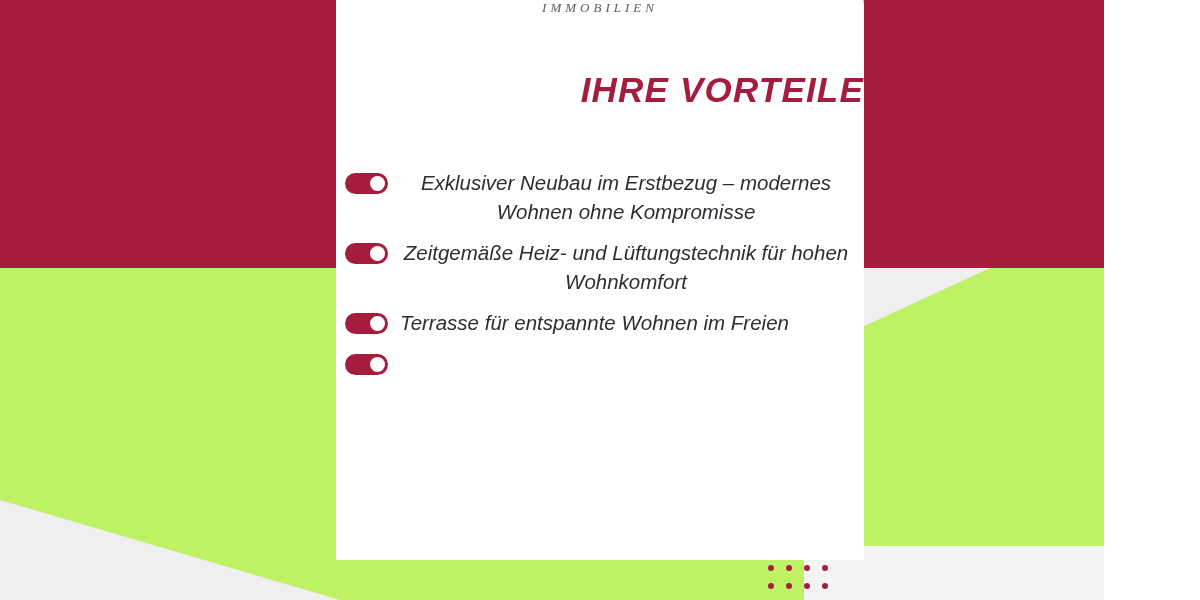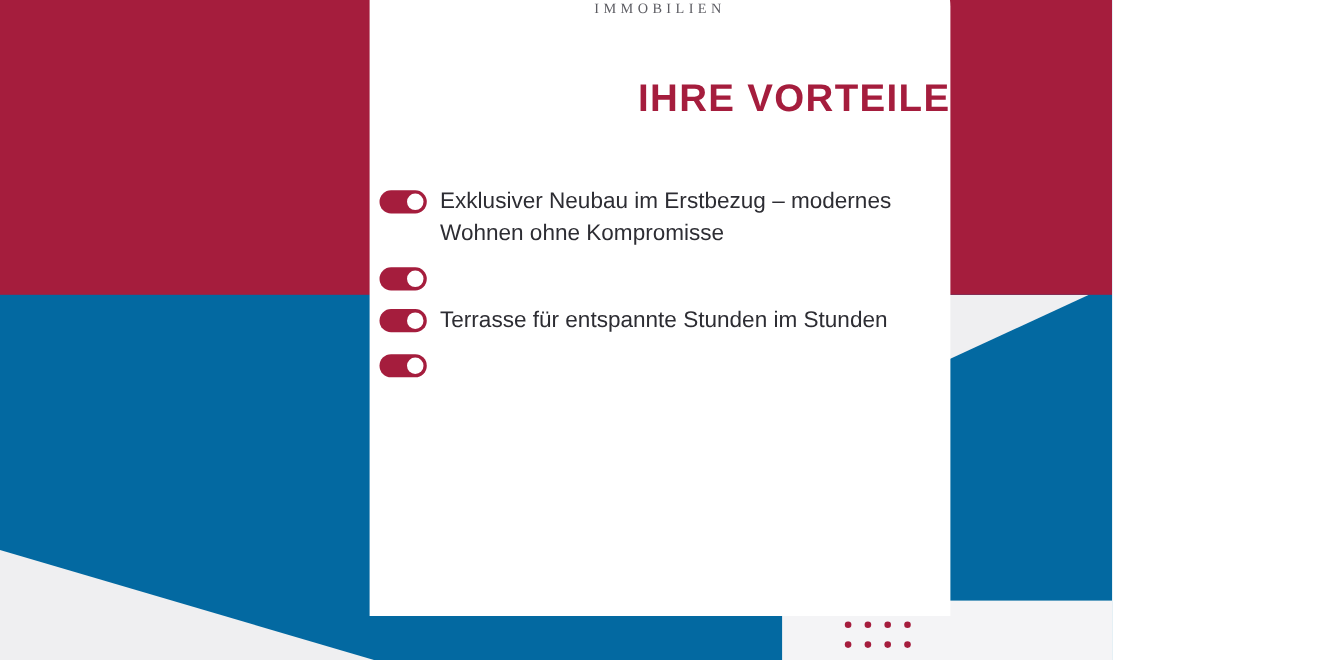--- a/index.html
+++ b/index.html
@@ -8,24 +8,25 @@
   }
   body {
     width: 1200px;
     height: 600px;
     overflow: hidden;
     background: #ffffff;
     font-family: "Liberation Sans", sans-serif;
   }
   .page {
     position: relative;
-    width: 1011px;
+    width: 1104px;
     height: 600px;
-    background: #0369a1;
+    background: #bef264;
     overflow: hidden;
+    font-style: italic;
   }
   
   .bg-left {
     position: absolute;
     left: 0;
     top: 0;
     width: 680px;
     height: 268px;
     background: #A51D3D;
   }
@@ -99,20 +100,21 @@
     color: #A51D3D;
     font-size: 35px;
     font-weight: bold;
     letter-spacing: 1.2px;
   }
   .benefits {
     position: absolute;
     top: 208px;
     left: 9px;
     width: 520px;
+    text-align: center;
   }
   .benefit {
     display: flex;
     align-items: flex-start;
     margin-bottom: 12px;
   }
   .toggle {
     flex: 0 0 auto;
     width: 43px;
     height: 21px;
@@ -173,26 +175,27 @@
       <div class="benefit">
         <div class="toggle">
             <div class="knob"></div>
           </div>
         <div class="benefit-text">Exklusiver Neubau im Erstbezug – modernes Wohnen ohne Kompromisse</div>
       </div>
       <div class="benefit">
         <div class="toggle">
             <div class="knob"></div>
           </div>
-      </div>
-      <div class="benefit">
-        <div class="toggle">
-            <div class="knob"></div>
-          </div>
-        <div class="benefit-text">Terrasse für entspannte Stunden im Stunden</div>
+        <div class="benefit-text">Zeitgemäße Heiz- und Lüftungstechnik für hohen Wohnkomfort</div>
+      </div>
+      <div class="benefit">
+        <div class="toggle">
+            <div class="knob"></div>
+          </div>
+        <div class="benefit-text">Terrasse für entspannte Wohnen im Freien</div>
       </div>
       <div class="benefit">
         <div class="toggle">
             <div class="knob"></div>
           </div>
       </div>
     </div>
   </div>
 
   <div class="dot-grid">

